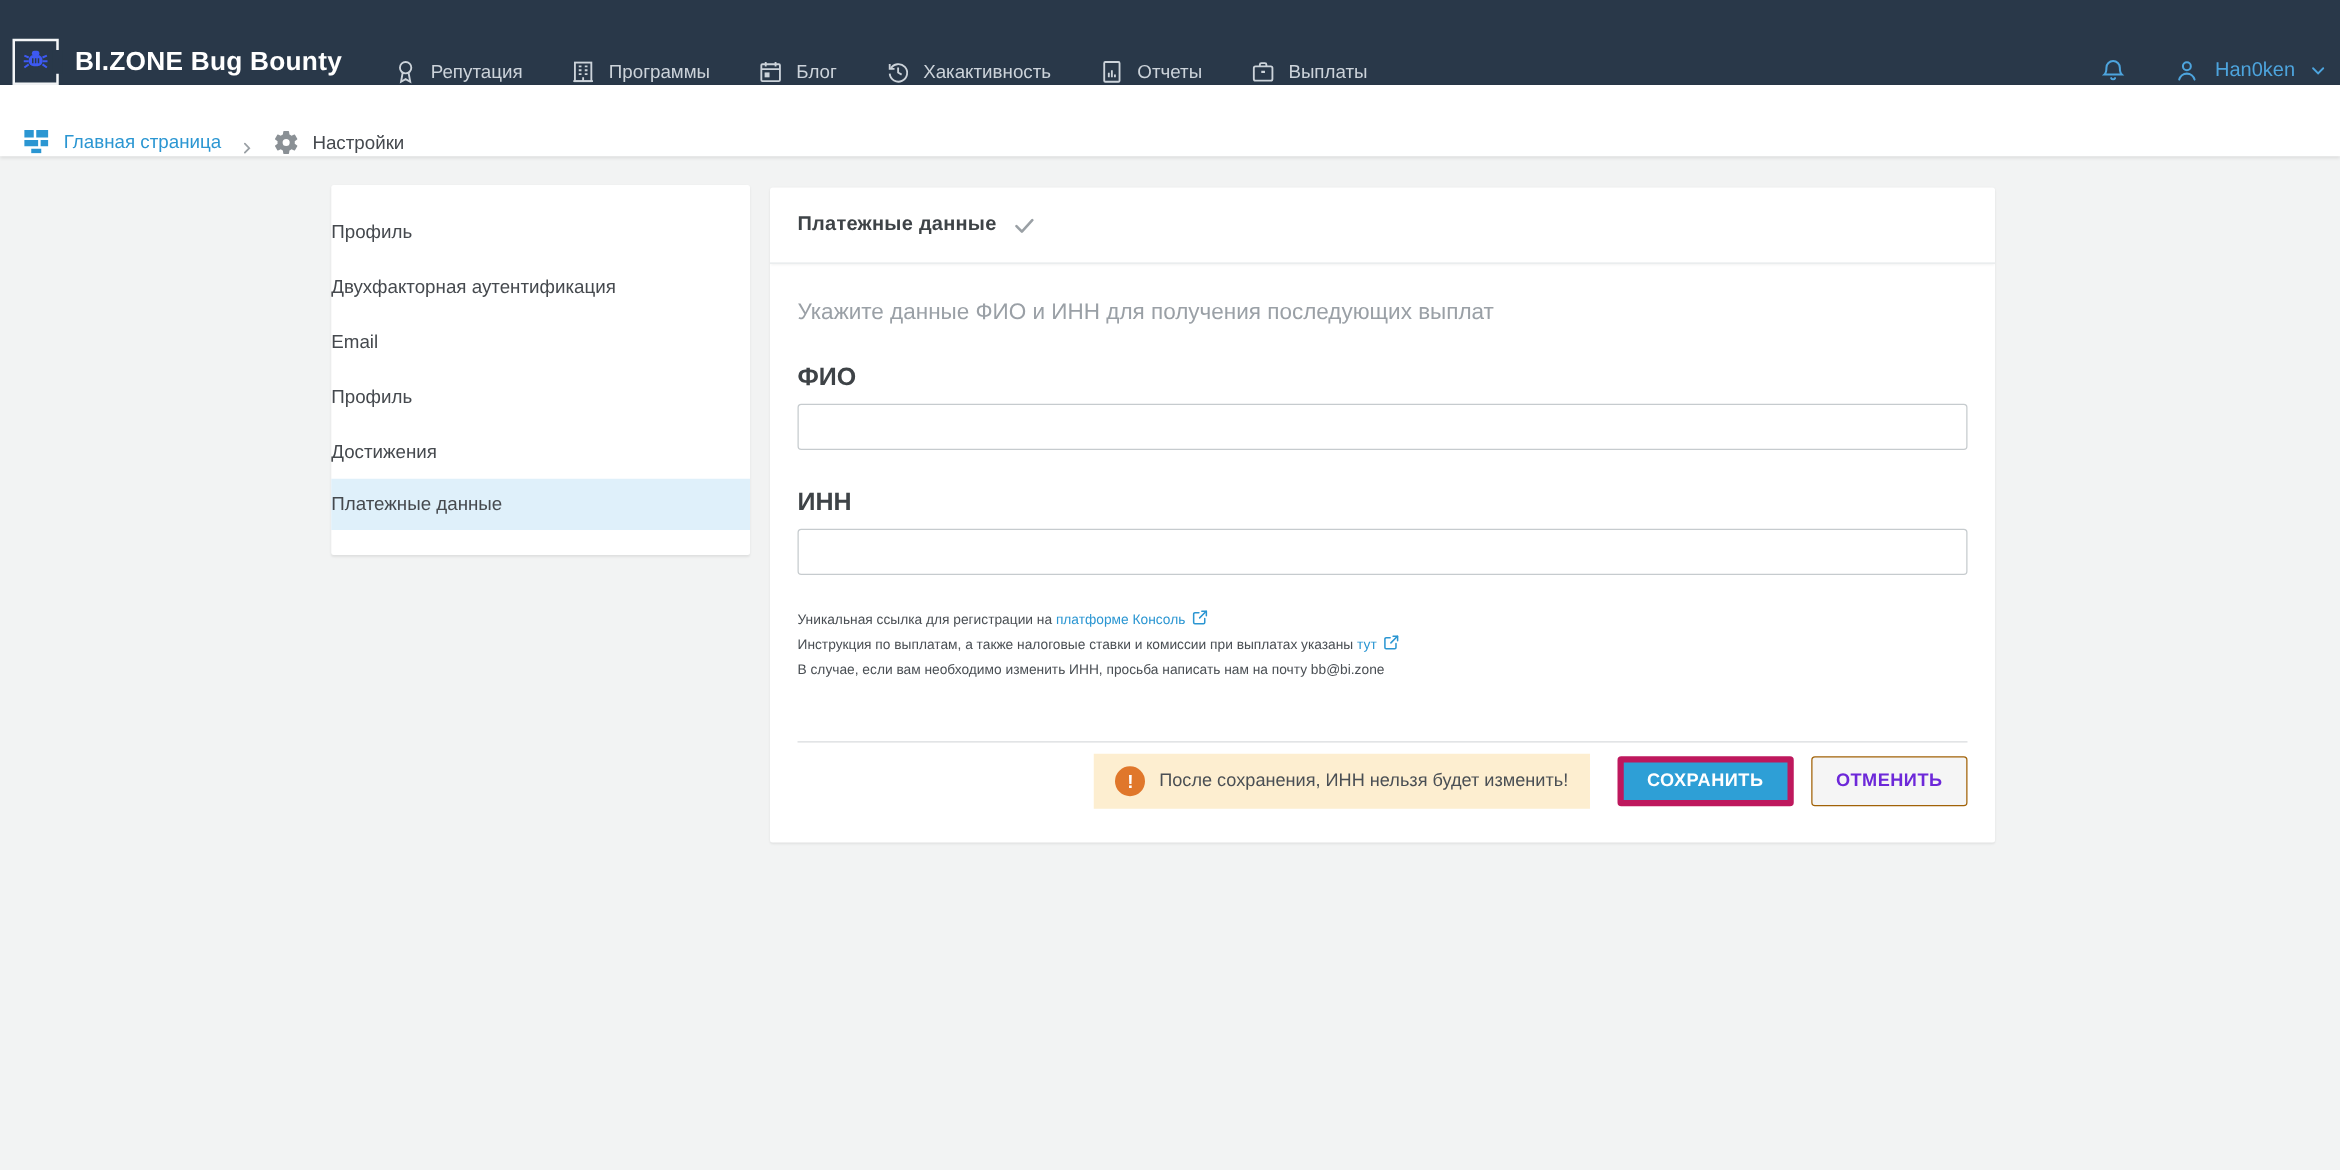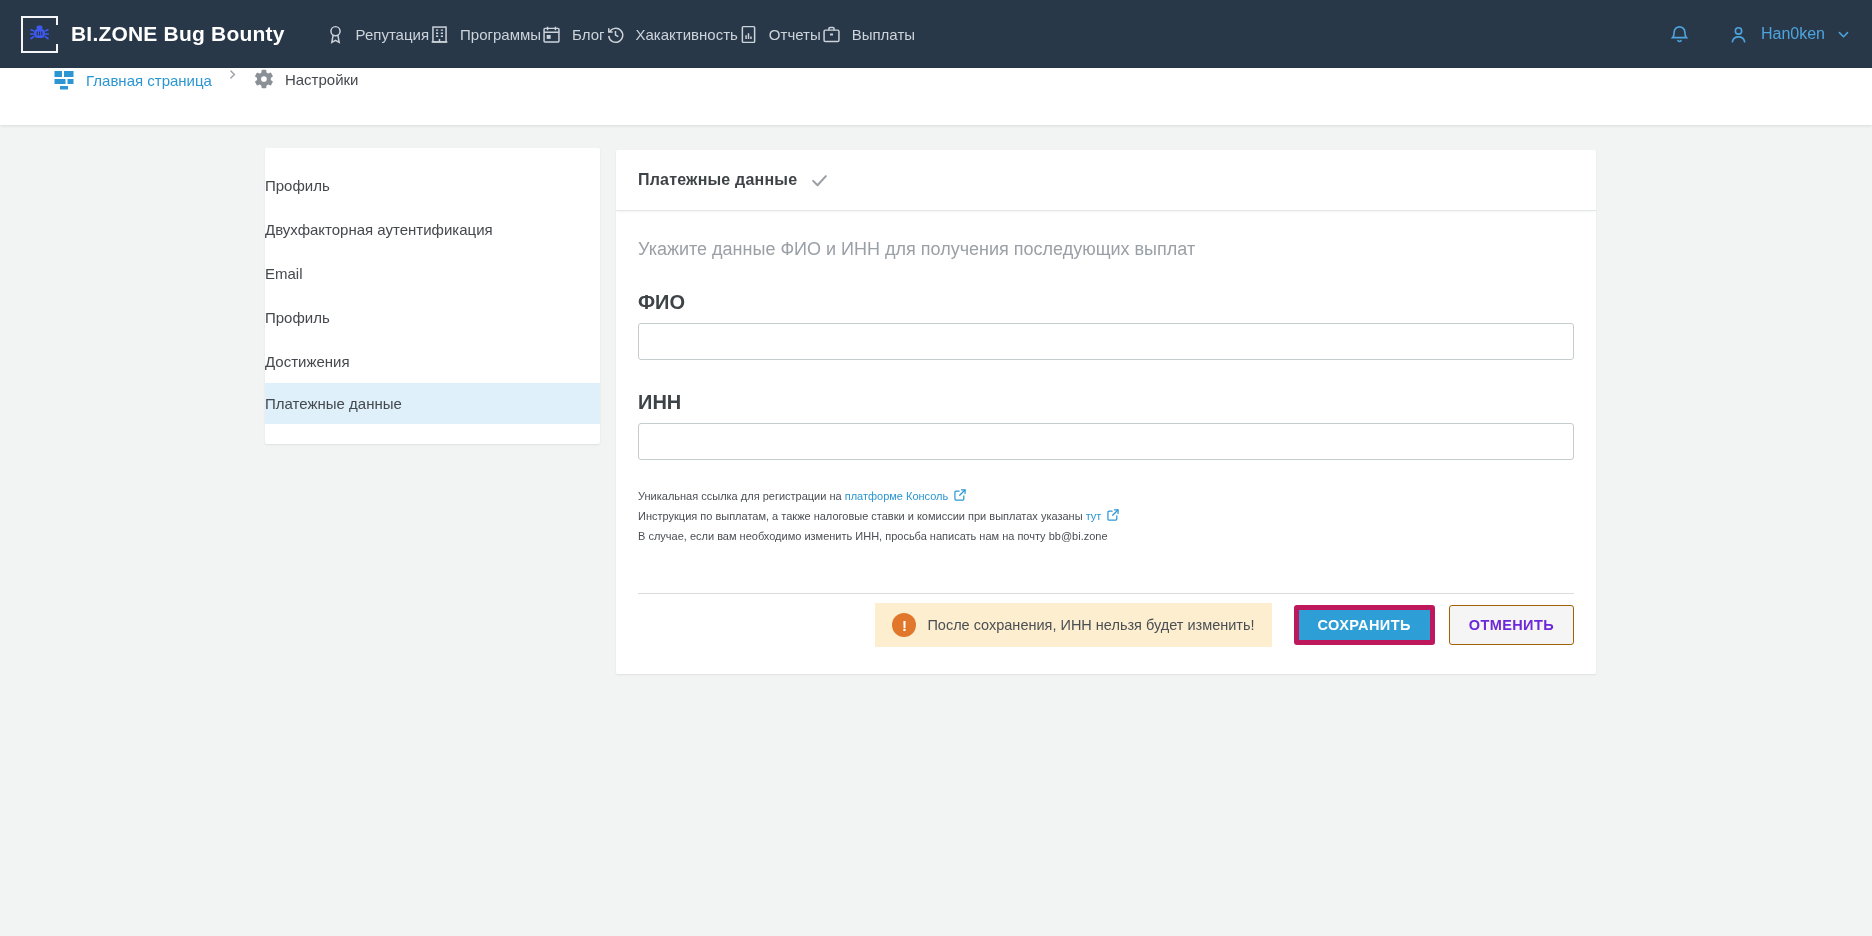--- a/index.html
+++ b/index.html
@@ -8,52 +8,52 @@
     font-family:"Liberation Sans", sans-serif;
     background:#f2f3f3;
     color:#45494e;
     overflow:hidden;
     position:relative;
   }
 
   
   .navbar {
     height:68px; background:#293849;
-    display:flex; align-items:center;
-    padding:0 21px;
+    display:flex; align-items:flex-end;
+    padding:0 10px;
   }
   .logo { display:flex; align-items:center; gap:13px; cursor:pointer; }
   .logo-mark { position:relative; width:37px; height:37px; flex:0 0 auto; }
   .logo-bracket {
     position:absolute; inset:0;
     border:2px solid #f4f6f8;
   }
   .logo-notch {
     position:absolute; right:-3px; top:9px; width:8px; height:19px;
     background:#293849;
   }
   .logo-bug { position:absolute; left:6px; top:8px; }
   .logo-text { color:#ffffff; font-size:21px; font-weight:bold; letter-spacing:.2px; white-space:nowrap; }
 
-  .nav-menu { display:flex; align-items:center; margin-left:40px; }
+  .nav-menu { display:flex; align-items:center; margin-left:40px; gap:38px; }
   .nav-item {
     display:flex; align-items:center; gap:10px;
     color:#ccd3da; font-size:15px; cursor:pointer; white-space:nowrap;
   }
   .nav-item svg { stroke:#ccd3da; }
 
   .nav-right { margin-left:auto; display:flex; align-items:center; gap:36px; }
   .bell-btn { cursor:pointer; display:flex; }
   .user-chip { display:flex; align-items:center; gap:11px; cursor:pointer; }
   .user-name { color:#4da4dd; font-size:16px; }
 
   
   .breadcrumb-bar {
     height:57px; background:#ffffff;
-    display:flex; align-items:flex-start; padding-left:52px;
+    display:flex; align-items:flex-end; padding-left:17px;
     box-shadow:0 1px 3px rgba(0,0,0,.10);
     position:relative; z-index:2;
   }
   .crumb { display:flex; align-items:center; gap:10px; font-size:15px; }
   .crumb-link { color:#2b96d2; cursor:pointer; }
   .crumb-sep { color:#9aa0a5; margin:0 14px; font-size:14px; display:flex; }
   .crumb-current { color:#45494e; }
 
   
   .card {

